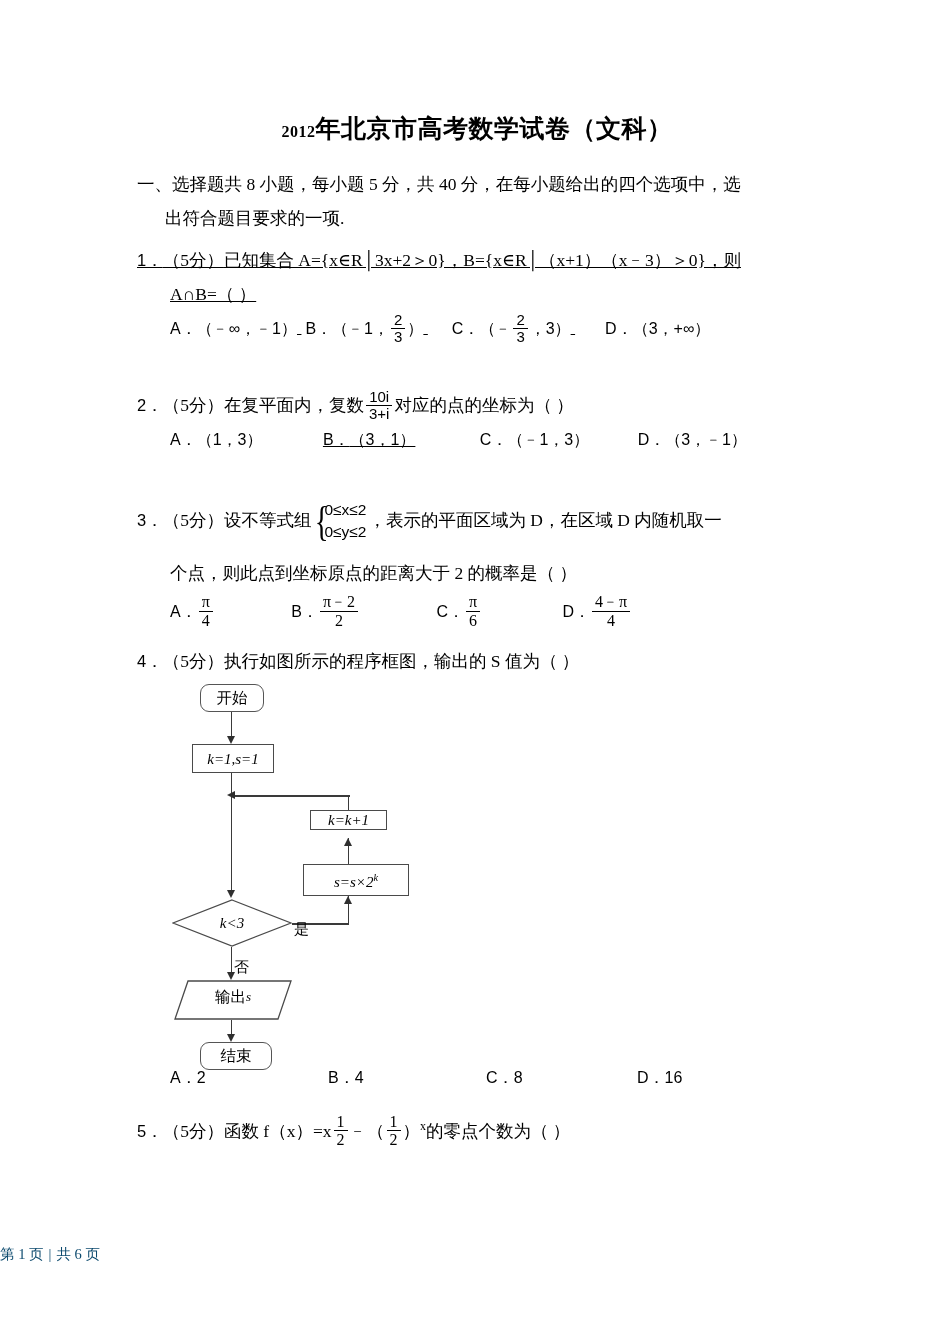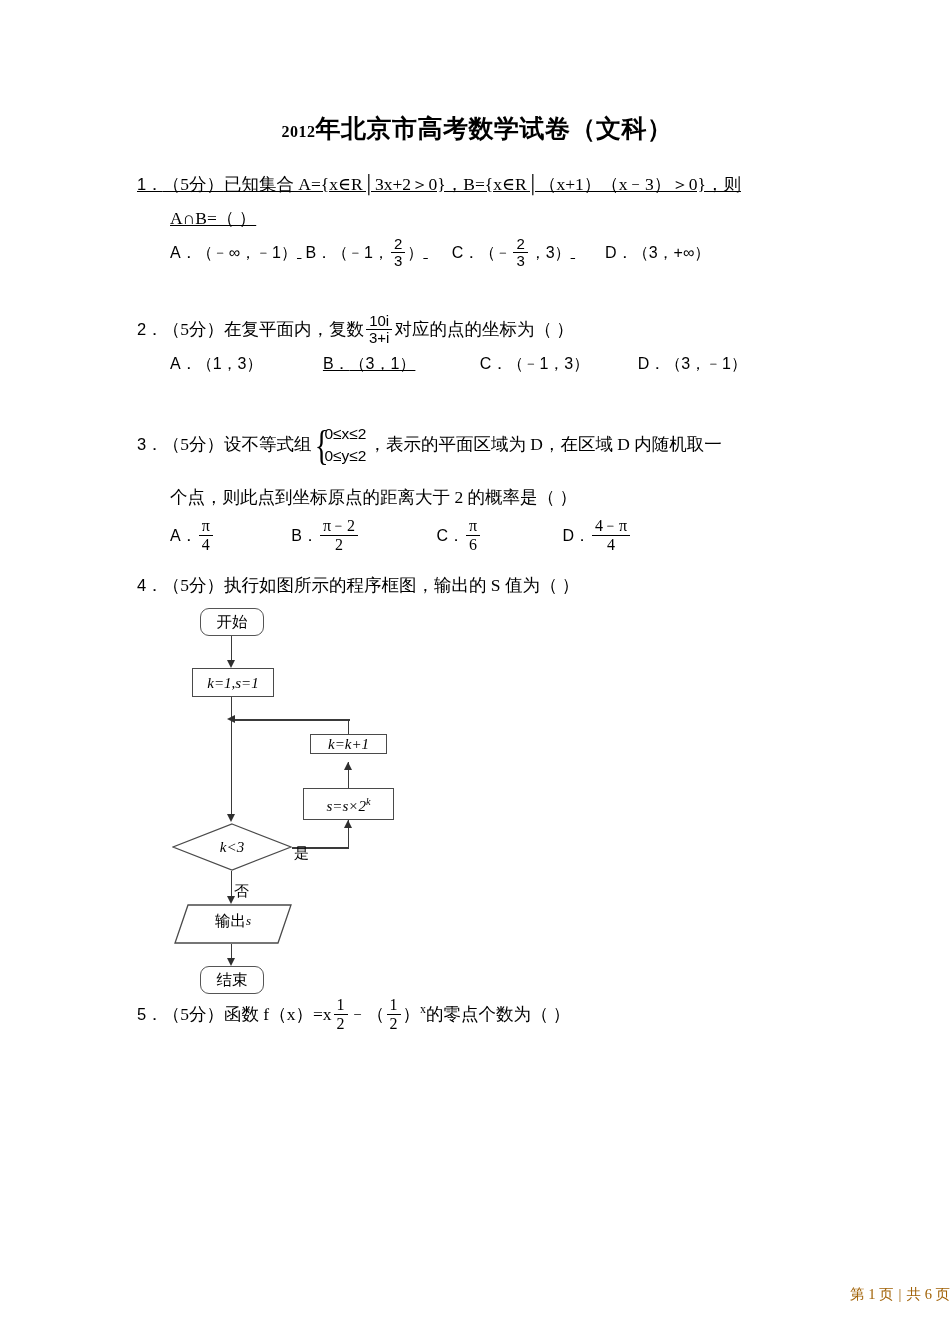--- a/index.html
+++ b/index.html
@@ -200,38 +200,41 @@
     font-family: "Liberation Serif", serif;
     font-size: 15px;
   }
 
   
   .footer {
     position: absolute;
     left: 0;
     top: 1245px;
     width: 950px;
-    text-align: right;
+    text-align: left;
     font-family: "Liberation Serif", "DejaVu Serif", serif;
     font-size: 14.5px;
-    color: #a16207;
-    margin-top: 40px;
+    color: #0c4a6e;
   }
   .footer .sep { margin: 0 5px; }
 </style>
 </head>
 <body>
 
 <div class="page">
   <div class="content">
 
     <div class="doc-title">
       <span class="lat bld">2012</span><span>年北京市高考数学试卷（文科）</span>
     </div>
 
+    <div class="section-head">
+      <span>一、选择题共 8 小题，每小题 5 分，共 40 分，在每小题给出的四个选项中，选</span>
+      <span class="cont">出符合题目要求的一项.</span>
+    </div>
 
     <div class="question" style="margin-top:8px;text-decoration:underline;">
       <span class="q-body">
         <span class="qnum">1．</span><span>（5分）</span><span>已知集合 A={x∈R│3x+2＞0}，B={x∈R│（x+1）（x﹣3）＞0}，则</span>
       </span>
       <span class="q-ind">A∩B=（      ）</span>
       <span class="opts">
         <span class="opt"><span>A．</span><span>（﹣∞，﹣1）</span></span>
         <span class="opt" style="margin-left:4px;"><span>B．</span><span>（﹣1，</span><span class="frac"><span class="nu">2</span><span class="de">3</span></span><span>）</span></span>
         <span class="opt" style="margin-left:24px;"><span>C．</span><span>（﹣</span><span class="frac"><span class="nu">2</span><span class="de">3</span></span><span>，3）</span></span>
@@ -287,21 +290,21 @@
         <div class="fline h" style="left:62px; top:111px; width:118px;"></div>
         <div class="farrow left" style="left:57px; top:107px;"></div>
         <div class="fline v" style="left:178px; top:111px; height:15px;"></div>
 
         <div class="fbox rect" style="left:140px; top:126px; width:77px; height:20px;">
           <span class="it">k=k+1</span>
         </div>
         <div class="fline v" style="left:178px; top:154px; height:26px;"></div>
         <div class="farrow up" style="left:174px; top:154px;"></div>
 
-        <div class="fbox rect" style="left:133px; top:180px; width:91px; height:32px;">
+        <div class="fbox rect" style="left:133px; top:180px; width:106px; height:32px;">
           <span class="it"><span>s=s×2</span><sup class="ex">k</sup></span>
         </div>
         <div class="fline v" style="left:178px; top:212px; height:28px;"></div>
         <div class="farrow up" style="left:174px; top:212px;"></div>
 
         <div class="fline h" style="left:122px; top:239px; width:57px;"></div>
 
         <div class="diamond" style="left:2px; top:215px;">
           <svg width="120" height="48" viewBox="0 0 120 48">
             <polygon points="60,1 119,24 60,47 1,24" fill="#ffffff" stroke="#4a4a4a" stroke-width="1.3"></polygon>
@@ -321,25 +324,31 @@
           </svg>
           <span class="plabel">
               <span>输出</span>
               <i>s</i>
             </span>
         </div>
 
         <div class="fline v" style="left:61px; top:336px; height:20px;"></div>
         <div class="farrow down" style="left:57px; top:350px;"></div>
 
-        <div class="fbox round" style="left:30px; top:358px; width:64px; height:28px;">
+        <div class="fbox round" style="left:30px; top:358px; width:72px; height:28px;">
           <span class="cjk">结束</span>
         </div>
       </div>
 
+      <span class="opts" style="padding-left:33px; margin-top:6px; display:block;">
+        <span class="opt"><span>A．</span><span>2</span></span>
+        <span class="opt" style="margin-left:118px;"><span>B．</span><span>4</span></span>
+        <span class="opt" style="margin-left:118px;"><span>C．</span><span>8</span></span>
+        <span class="opt" style="margin-left:110px;"><span>D．</span><span>16</span></span>
+      </span>
     </div>
 
     <div class="question" style="margin-top:14px;">
       <span class="q-body">
         <span class="qnum">5．</span><span>（5分）</span><span>函数 f（x）=x</span><span class="frac serif"><span class="nu">1</span><span class="de">2</span></span><span>﹣（</span><span class="frac serif"><span class="nu">1</span><span class="de">2</span></span><span>）</span><sup class="ex">x</sup><span>的零点个数为（      ）</span>
       </span>
     </div>
 
   </div>
 

